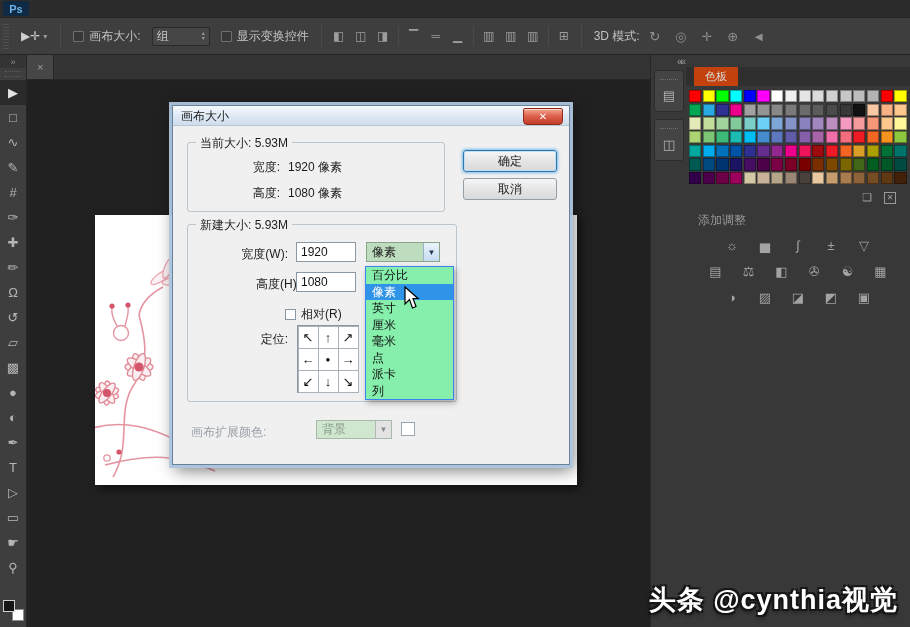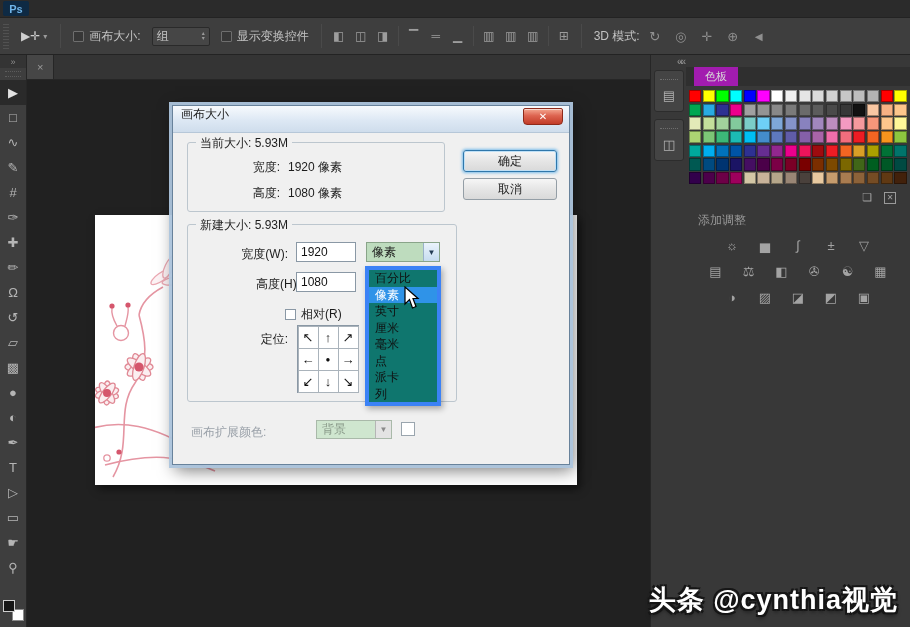--- a/index.html
+++ b/index.html
@@ -53,39 +53,39 @@
   .right-col{position:absolute;right:0;top:55px;width:260px;bottom:0;background:#383838;border-left:1px solid #262626;}
   .r-collapse{position:absolute;left:26px;top:1px;color:#9a9a9a;font-size:10px;letter-spacing:-2px;}
   .strip{position:absolute;left:3px;top:15px;width:31px;}
   .strip-btn{width:30px;height:42px;background:#444;border:1px solid #2c2c2c;border-radius:3px;margin-bottom:7px;
              display:flex;flex-direction:column;align-items:center;justify-content:center;}
   .strip-grip{width:18px;height:2px;border-top:1px dotted #6e6e6e;margin-bottom:7px;}
   .strip-icon{color:#b2b2b2;font-size:13px;}
   .panel-area{position:absolute;left:35px;top:0;right:0;bottom:0;}
   .ptabstrip{height:19px;background:#2f2f2f;display:flex;align-items:flex-end;padding-left:8px;gap:2px;}
   .ptab{padding:2px 11px;font-size:11px;color:#969696;background:#383838;}
-  .ptab.active{background:#a21caf;color:#d8d8d8;}
+  .ptab.active{background:#c2410c;color:#d8d8d8;}
   .swatches{position:absolute;left:0;top:12px;right:0;}
   .swatch-grid{margin:4px 2px 0 3px;display:grid;grid-template-columns:repeat(16,12.2px);grid-auto-rows:12.2px;gap:1.5px;}
   .swatch{border:1px solid rgba(0,0,0,.35);}
   .sw-footer{display:flex;justify-content:flex-end;gap:12px;padding:7px 14px 0 0;color:#a0a0a0;align-items:center;}
   .sw-foot-icon{font-size:11px;}
   .boxed{border:1px solid #9a9a9a;font-size:8px;width:12px;height:12px;display:flex;align-items:center;justify-content:center;}
   .adjustments{position:absolute;left:0;top:150px;right:0;}
   .add-label{margin:7px 0 0 12px;color:#989898;font-size:12px;}
   .adj-row{display:flex;justify-content:center;gap:9px;margin-top:6px;}
   .adj-icon{width:24px;height:20px;display:flex;align-items:center;justify-content:center;color:#a3a3a3;font-size:13px;}
   .channels{position:absolute;left:0;top:280px;right:0;}
   
   .dialog{position:absolute;left:172px;top:105px;width:398px;height:360px;background:#f0f0f0;
           border:1px solid #68829b;box-shadow:0 0 0 3px rgba(173,197,221,.95),3px 5px 16px rgba(0,0,0,.55);
           font-size:12px;color:#1c1c1c;z-index:40;}
-  .titlebar{position:absolute;left:0;top:0;right:0;height:27px;
+  .titlebar{position:absolute;left:0;top:0;right:0;height:20px;
             background:linear-gradient(#f7fafd,#dde8f4 55%,#cfddec);border-bottom:1px solid #b6c7d8;
-            display:flex;align-items:flex-start;padding:0 8px;}
+            display:flex;align-items:flex-end;padding:0 8px;}
   .closebtn{position:absolute;right:6px;top:2px;width:40px;height:17px;color:#fff;font-size:10px;font-weight:bold;
             background:linear-gradient(#f4a891,#dd6450 45%,#c23c28);border:1px solid #8e2a1a;border-radius:2px 2px 4px 4px;
             display:flex;align-items:center;justify-content:center;box-shadow:inset 0 1px 0 rgba(255,255,255,.55);}
   .groupbox{position:absolute;border:1px solid #bcc6ce;border-radius:3px;}
   .gb-legend{position:absolute;top:-8px;left:8px;background:#f0f0f0;padding:0 4px;}
   .cur-group{left:14px;top:36px;width:258px;height:70px;}
   .cur-line{position:absolute;left:46px;white-space:nowrap;}
   .cl1{top:16px;} .cl2{top:42px;}
   .cur-lab{display:inline-block;width:46px;text-align:right;margin-right:8px;}
   .win-btn{position:absolute;left:290px;width:94px;height:22px;display:flex;align-items:center;justify-content:center;
@@ -105,21 +105,21 @@
   .cb-light{width:11px;height:11px;border:1px solid #8a98a5;background:#fff;}
   .anchor-grid{position:absolute;left:109px;top:100px;display:grid;grid-template-columns:repeat(3,20px);
                grid-auto-rows:22px;background:#fff;border:1px solid #8a98a5;}
   .anchor-cell{display:flex;align-items:center;justify-content:center;font-size:13px;color:#111;
                border:1px solid #aab3bb;margin:-0.5px;}
   .anchor-cell.center{font-size:8px;}
   .ext-label{position:absolute;left:18px;top:318px;color:#9aa1a9;}
   .ext-combo{position:absolute;left:143px;top:314px;width:76px;height:19px;background:#cfe6cf;border:1px solid #a9b9a9;
              color:#8a9a8a;display:flex;align-items:center;}
   .ext-swatch{position:absolute;left:228px;top:316px;width:14px;height:14px;background:#fff;border:1px solid #9aa5ae;}
-  .unit-list{position:absolute;left:192px;top:160px;width:76px;background:#0f766e;border:4px solid #3b82f6;
+  .unit-list{position:absolute;left:192px;top:160px;width:89px;background:#86efac;border:1px solid #3b82f6;
              box-shadow:2px 3px 6px rgba(0,0,0,.3);z-index:10;}
   .unit-item{height:16.5px;line-height:16.5px;padding-left:6px;font-size:12px;color:#101010;}
   .unit-item.selected{background:#2f93e8;color:#fff;}
   
   .cursor{position:absolute;left:404px;top:286px;z-index:90;}
   .watermark{position:absolute;right:12px;bottom:9px;font-size:27px;font-weight:bold;color:#fff;z-index:80;letter-spacing:1px;
              text-shadow:-2px -2px 0 #161616,2px -2px 0 #161616,-2px 2px 0 #161616,2px 2px 0 #161616,0 3px 4px rgba(0,0,0,.6);}
 </style>
 </head>
 <body>

